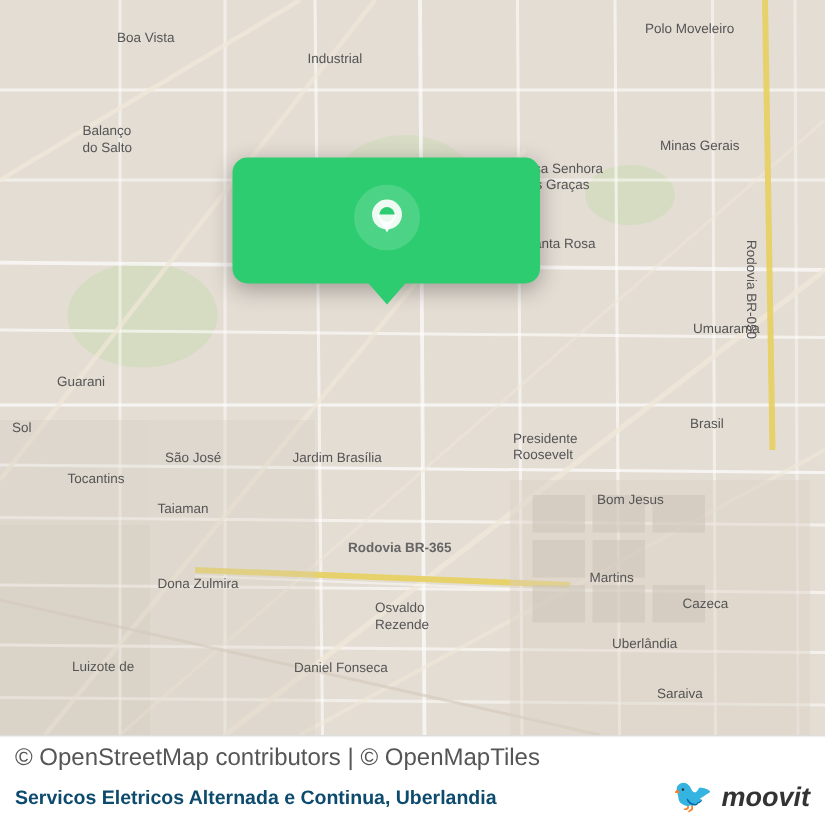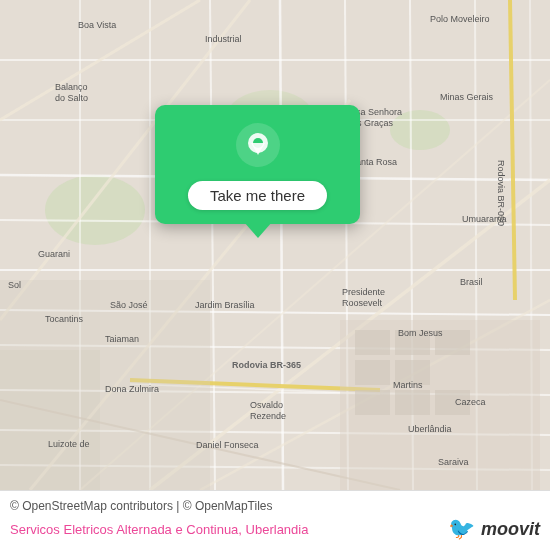--- a/index.html
+++ b/index.html
@@ -78,35 +78,35 @@
       height: 60px;
       background: white;
       display: flex;
       flex-direction: column;
       justify-content: center;
       padding: 0 10px 0 10px;
       border-top: 1px solid #ddd;
     }
 
     #attribution {
-      font-size: 12px;
+      font-size: 16px;
       color: #555;
       margin-bottom: 3px;
     }
 
     #bottom-content {
       display: flex;
       align-items: center;
       justify-content: space-between;
     }
 
     #place-name {
       font-size: 13px;
-      color: #ec4899;
-      font-weight: 400;
+      color: #0c4a6e;
+      font-weight: 700;
     }
 
     #moovit-logo {
       display: flex;
       align-items: center;
       gap: 5px;
     }
 
     .moovit-icon {
       font-size: 22px;
@@ -213,21 +213,20 @@
 
   
   <div id="popup-card">
 
     <svg class="pin-icon" viewBox="0 0 44 44">
       <circle cx="22" cy="22" r="22" fill="rgba(255,255,255,0.15)"></circle>
       <ellipse cx="22" cy="20" rx="10" ry="10" fill="white" opacity="0.9"></ellipse>
       <ellipse cx="22" cy="20" rx="5" ry="5" fill="#2ecc71"></ellipse>
       <polygon points="22,32 15,20 29,20" fill="white" opacity="0.9"></polygon>
     </svg>
-    <button class="take-me-there-btn">Take me there</button>
   </div>
 </div>
 
 <div id="bottom-bar">
   <div id="attribution">© OpenStreetMap contributors | © OpenMapTiles</div>
   <div id="bottom-content">
     <span id="place-name">Servicos Eletricos Alternada e Continua, Uberlandia</span>
     <div id="moovit-logo">
       <span class="moovit-icon">🐦</span>
       <span class="moovit-text">moovit</span>

